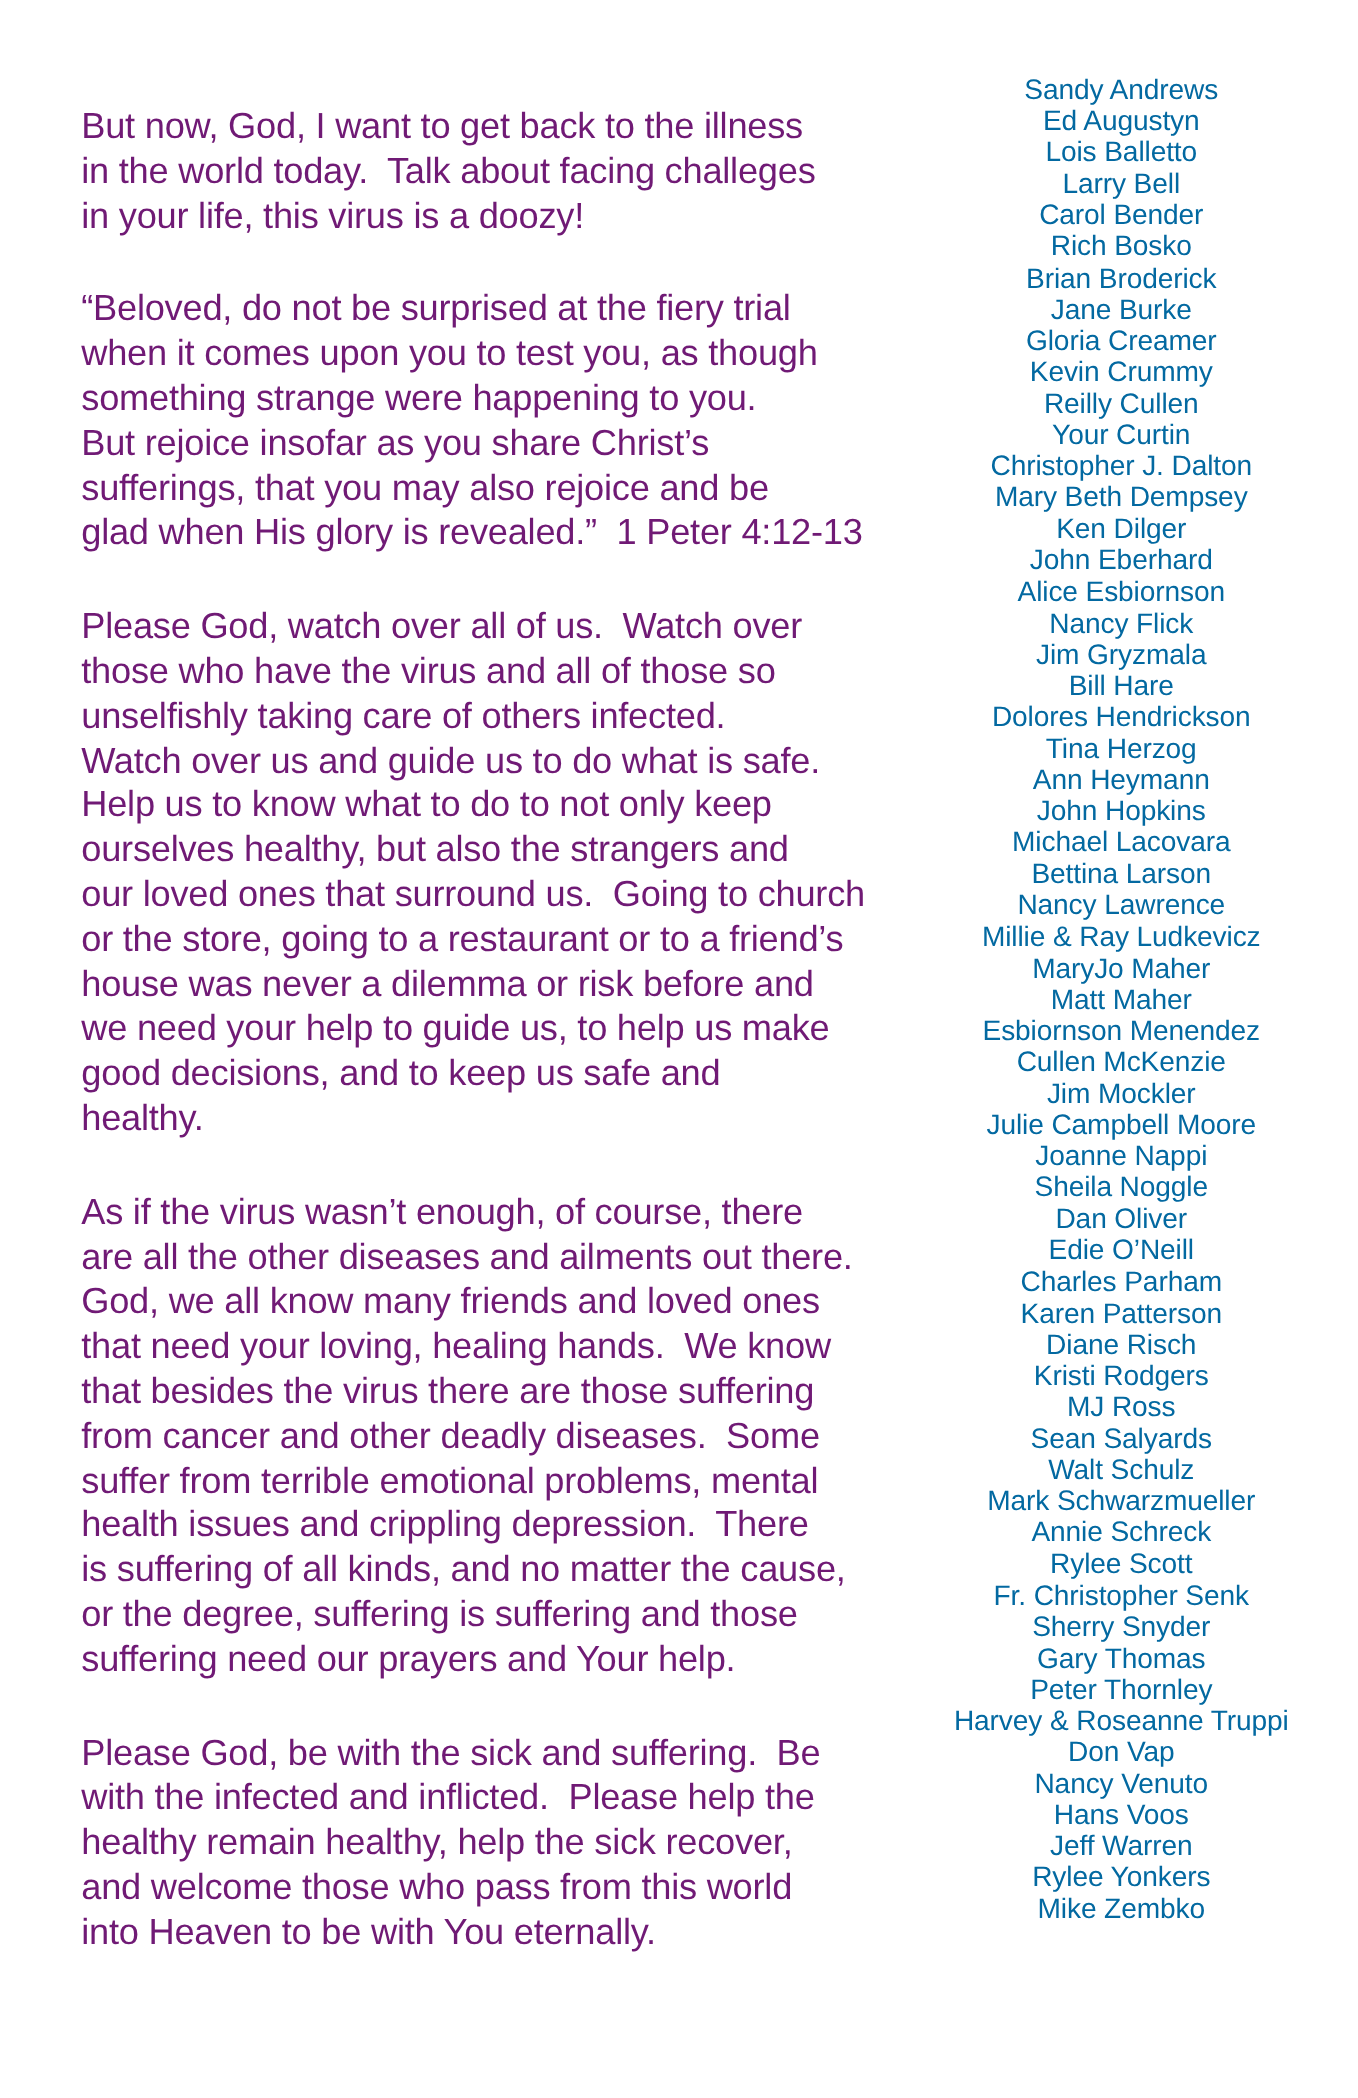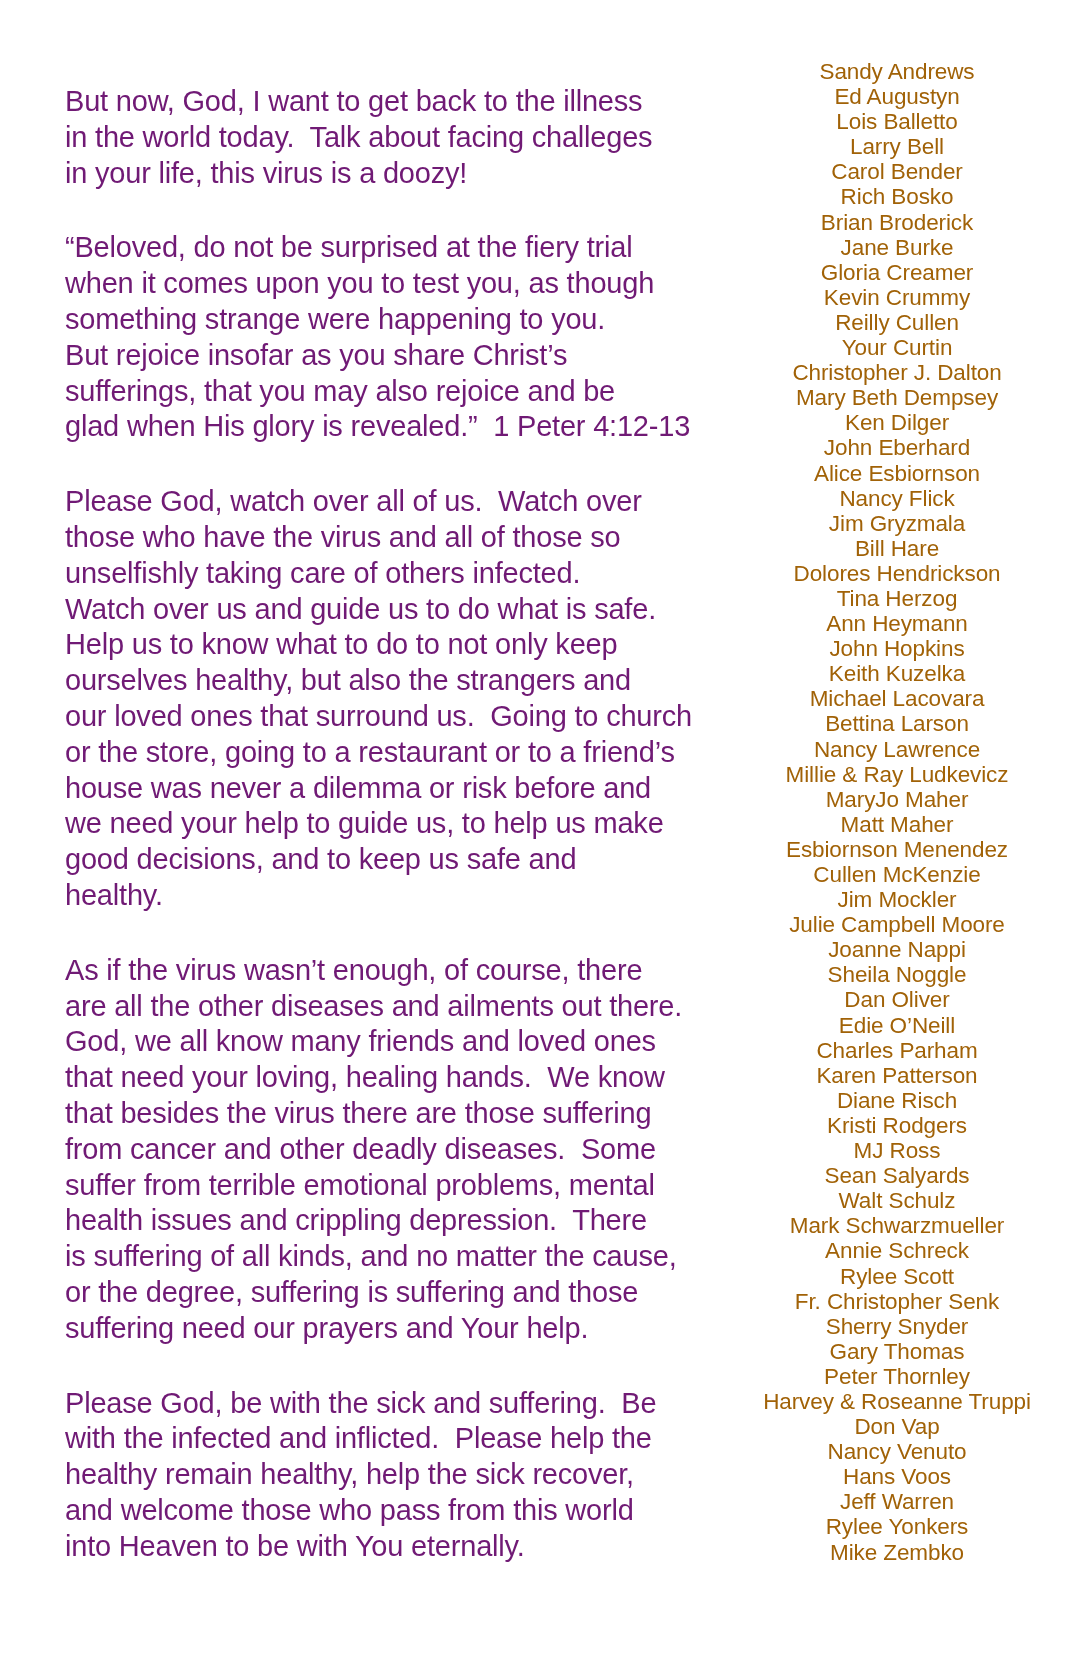--- a/index.html
+++ b/index.html
@@ -38,21 +38,21 @@
     margin-bottom: 16px;
   }
   .names-column {
     position: absolute;
     left: 742px;
     top: 59px;
     width: 310px;
     text-align: center;
     font-size: 22.5px;
     line-height: 25.1px;
-    color: #a16207;
+    color: #0369a1;
     letter-spacing: -0.1px;
   }
   .name-line {
     white-space: nowrap;
   }
 </style>
 </head>
 <body>
 
 <div class="page">
@@ -113,21 +113,20 @@
       <div class="name-line">Ken Dilger</div>
       <div class="name-line">John Eberhard</div>
       <div class="name-line">Alice Esbiornson</div>
       <div class="name-line">Nancy Flick</div>
       <div class="name-line">Jim Gryzmala</div>
       <div class="name-line">Bill Hare</div>
       <div class="name-line">Dolores Hendrickson</div>
       <div class="name-line">Tina Herzog</div>
       <div class="name-line">Ann Heymann</div>
       <div class="name-line">John Hopkins</div>
-      <div class="name-line">Keith Kuzelka</div>
       <div class="name-line">Michael Lacovara</div>
       <div class="name-line">Bettina Larson</div>
       <div class="name-line">Nancy Lawrence</div>
       <div class="name-line">Millie &amp; Ray Ludkevicz</div>
       <div class="name-line">MaryJo Maher</div>
       <div class="name-line">Matt Maher</div>
       <div class="name-line">Esbiornson Menendez</div>
       <div class="name-line">Cullen McKenzie</div>
       <div class="name-line">Jim Mockler</div>
       <div class="name-line">Julie Campbell Moore</div>

